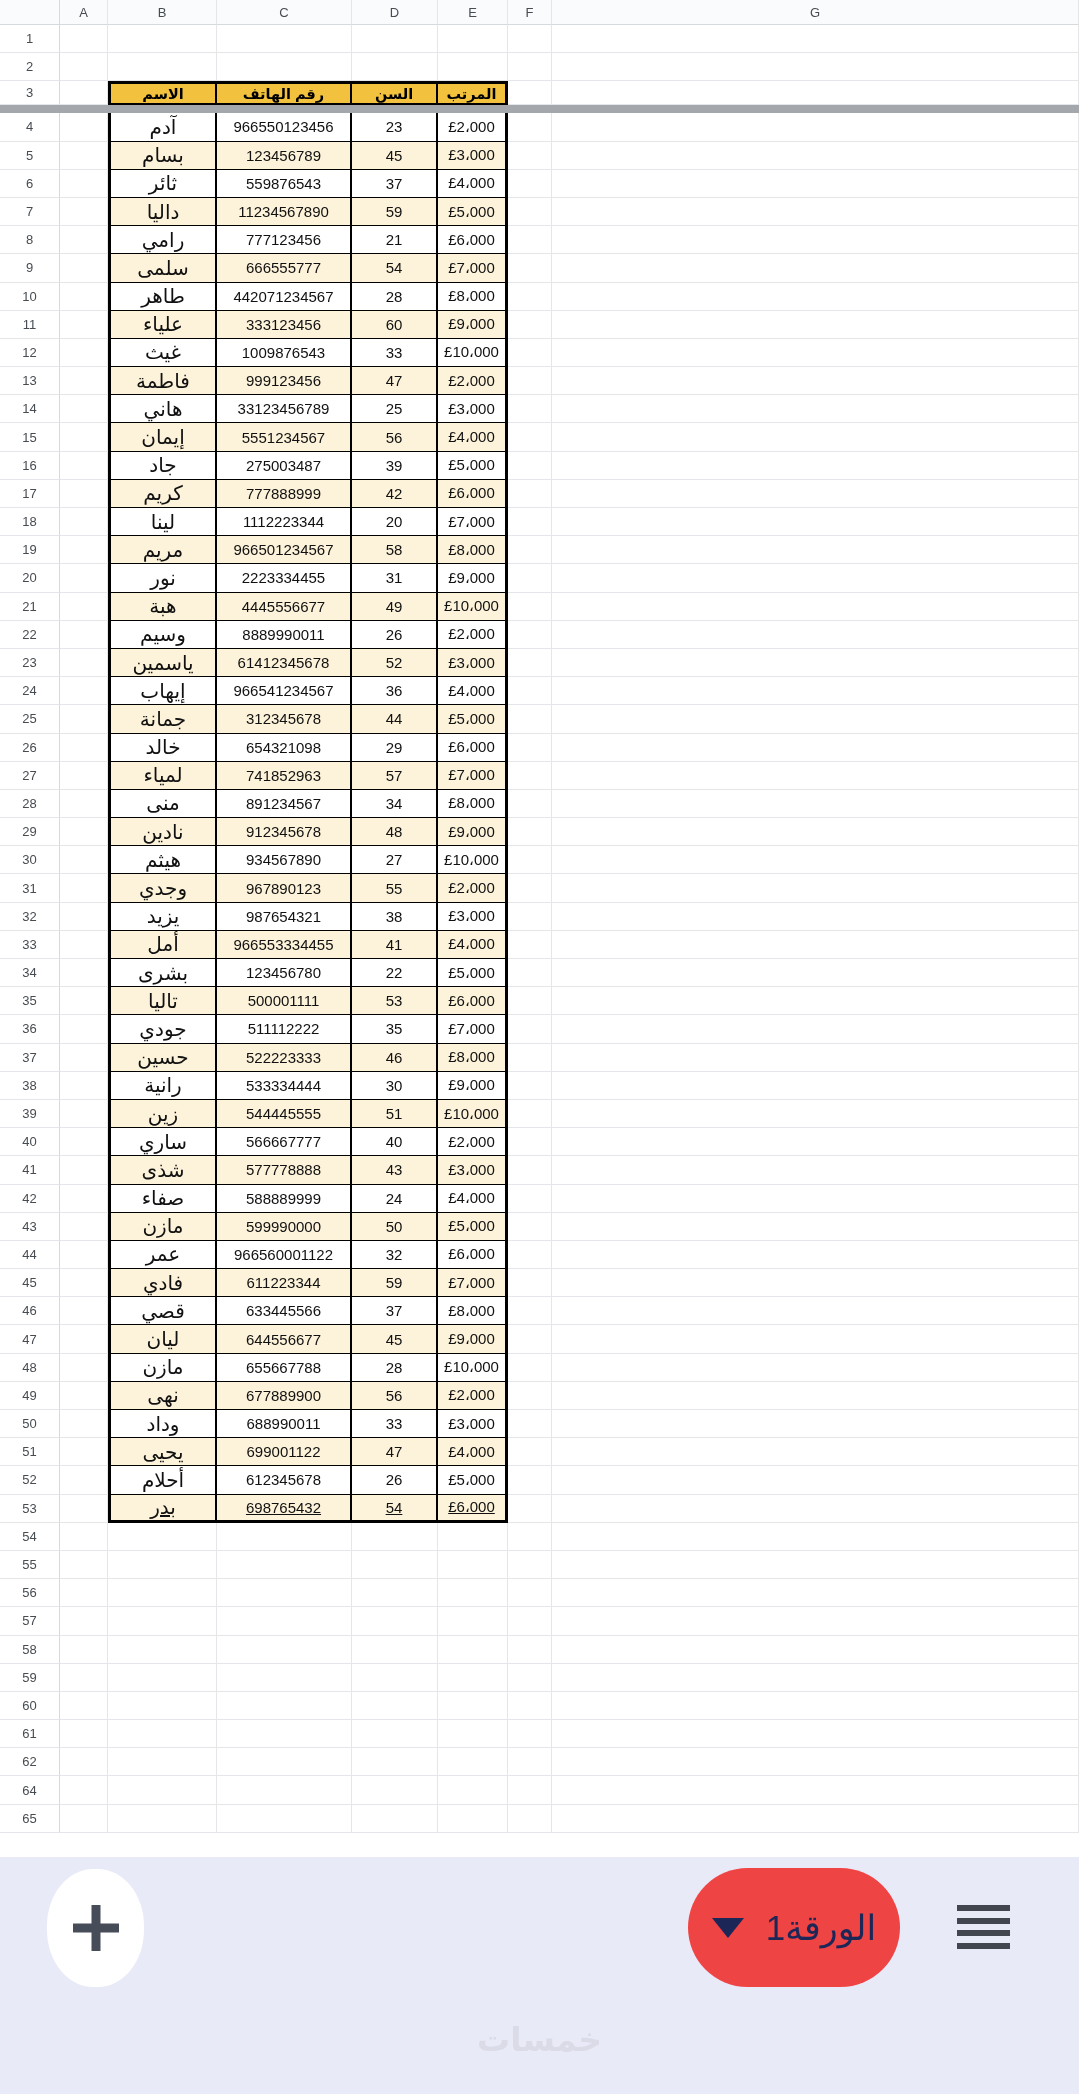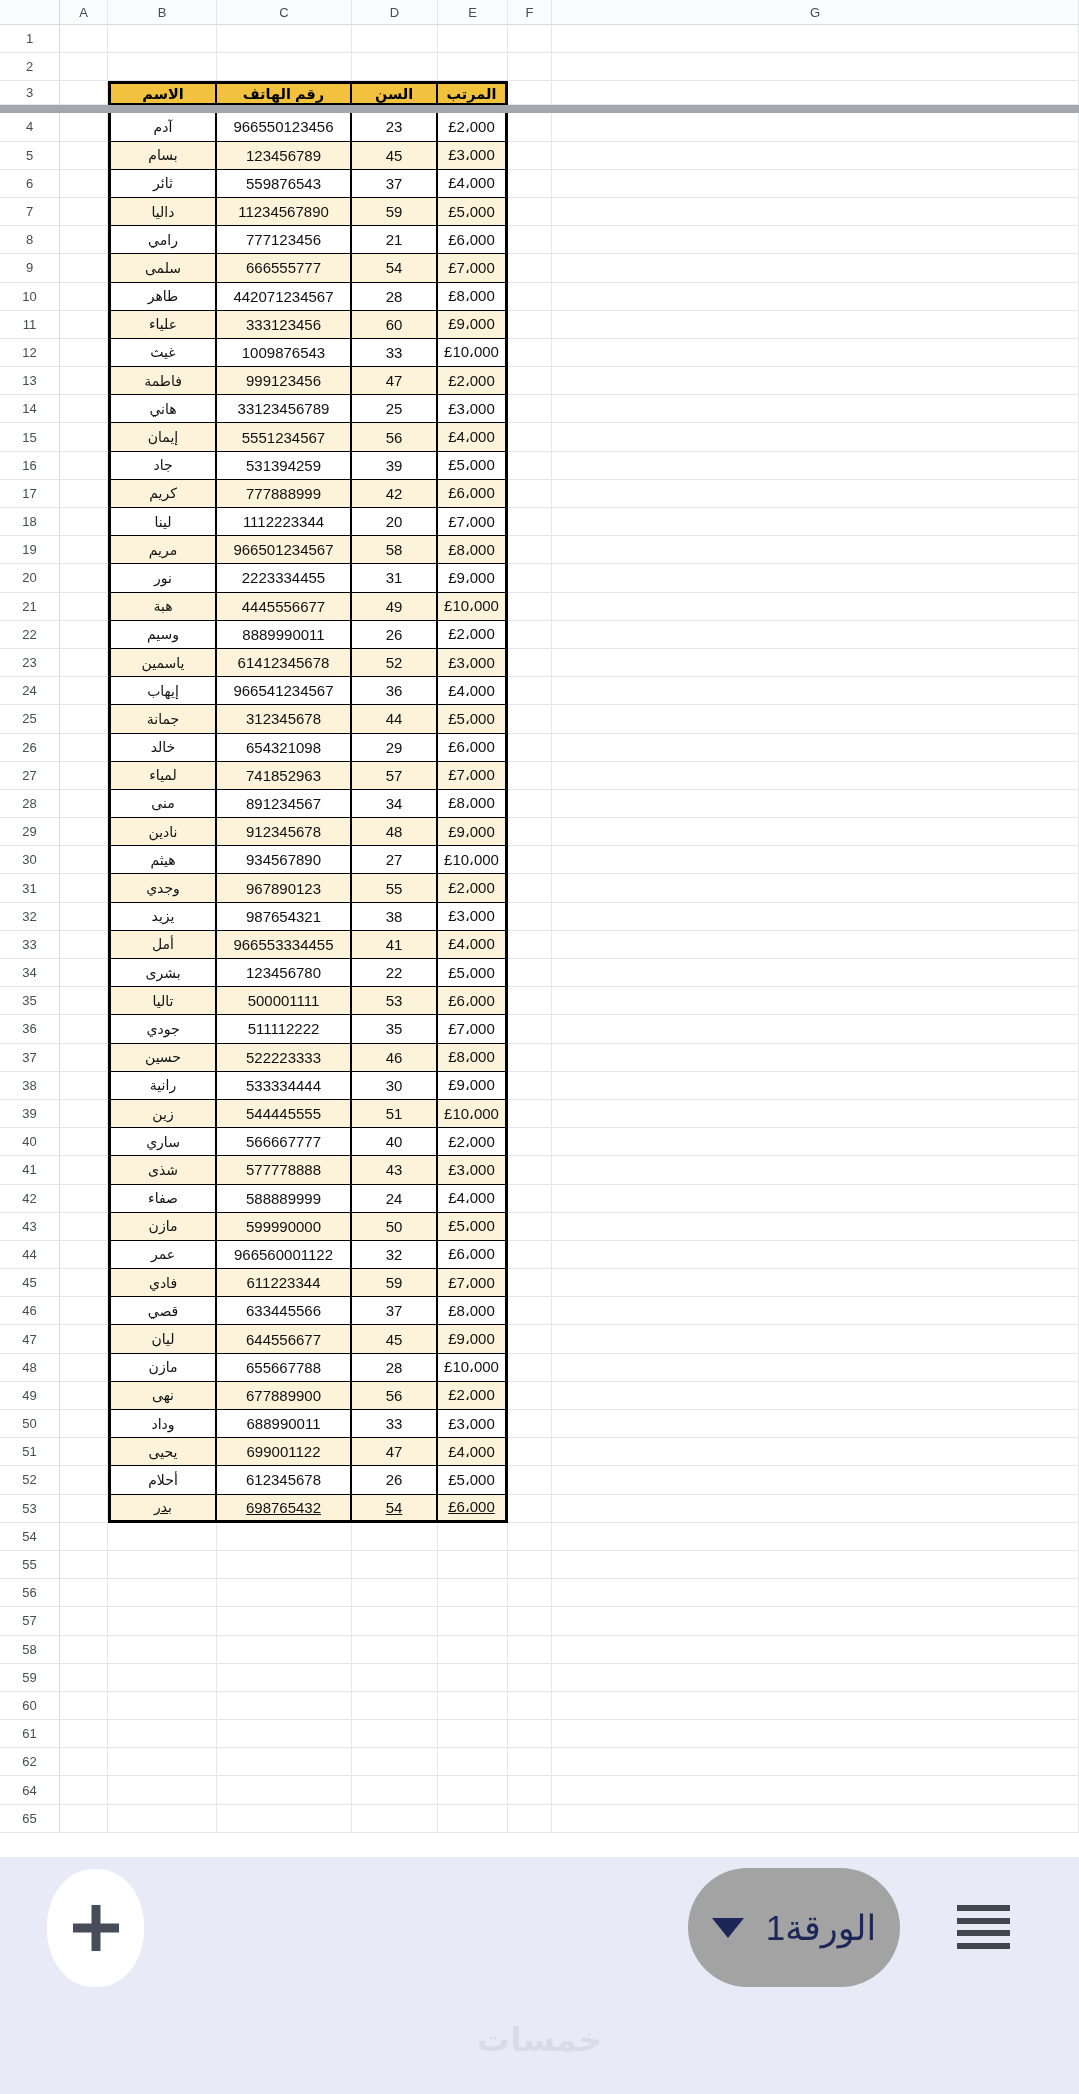--- a/index.html
+++ b/index.html
@@ -18,37 +18,37 @@
           overflow:hidden; white-space:nowrap; }
   .gut { width:60px; border-right:1px solid #d7dadd; border-bottom:1px solid #e4e6e9;
          color:#474c52; font-size:13px; background:#fff; }
   .r-let .gut { border-bottom:1px solid #d7dadd; background:#fafbfc; }
   .letter { color:#474c52; font-size:13px; border-right:1px solid #e4e6e9; border-bottom:1px solid #d7dadd; }
   .gc { border-right:1px solid #e4e6e9; border-bottom:1px solid #e4e6e9; background:#fff; }
   .w-a { width:48px; } .w-b { width:109px; } .w-c { width:135px; }
   .w-d { width:86px; } .w-e { width:70px; } .w-f { width:44px; } .w-g { width:527px; }
   
   .tc { background:#fff; border-bottom:1px solid #000; color:#111; font-size:15px; }
-  .tc.arab { font-size:14px; }
+  .tc.arab { font-size:20px; }
   .tc.alt { background:#fdf3da; }
   .tb-left  { border-left:3px solid #000; }
   .tb-inner { border-right:2px solid #000; }
   .tb-right { border-right:3px solid #000; }
   .hd { background:#f2c23e; font-weight:bold; font-size:14.5px; color:#000;
         border-top:3px solid #000; border-bottom:2px solid #000; }
   .row-last .tc { border-bottom:3px solid #000;text-decoration:underline; }
   #frozenbar { width:1079px; height:8px; background:#a4a7ab; }
   
   #toolbar { position:absolute; left:0; top:1857px; width:1079px; height:237px;
              background:#e9eaf8; }
   #fab { position:absolute; left:47px; top:12px; width:97px; height:118px;
          background:#ffffff; border:none; border-radius:48%;
          display:flex; align-items:center; justify-content:center; cursor:pointer; }
   #sheet-tab { position:absolute; left:688px; top:11px; width:212px; height:119px;
-               background:#a3a3a3; border:none; border-radius:60px;
+               background:#ef4444; border:none; border-radius:60px;
                display:flex; align-items:center; justify-content:center; gap:22px; cursor:pointer; }
   #sheet-tab .tri { width:0; height:0; border-left:16px solid transparent;
                     border-right:16px solid transparent; border-top:20px solid #1c2758; }
   #sheet-tab .lbl { color:#1c2758; font-size:35px; font-weight:500; direction:rtl; }
   #burger { position:absolute; left:957px; top:48px; width:53px; height:44px;
             background:transparent; border:none; display:flex; flex-direction:column;
             justify-content:space-between; cursor:pointer; }
   #burger span { display:block; width:53px; height:6px; background:#41464f; }
   #watermark { position:absolute; left:50%; top:163px; transform:translateX(-50%);
                color:#dadbe7; font-size:33px; font-weight:bold; direction:rtl; letter-spacing:1px; }
@@ -215,21 +215,21 @@
       <div class="cell tc alt w-c tb-inner">5551234567</div>
       <div class="cell tc alt w-d tb-inner">56</div>
       <div class="cell tc alt w-e tb-right">£4،000</div>
       <div class="cell gc w-f"></div>
       <div class="cell gc w-g"></div>
     </div>
     <div class="row r-std">
       <div class="cell gut">16</div>
       <div class="cell gc w-a"></div>
       <div class="cell tc arab w-b tb-left tb-inner">جاد</div>
-      <div class="cell tc w-c tb-inner">531394259</div>
+      <div class="cell tc w-c tb-inner">275003487</div>
       <div class="cell tc w-d tb-inner">39</div>
       <div class="cell tc w-e tb-right">£5،000</div>
       <div class="cell gc w-f"></div>
       <div class="cell gc w-g"></div>
     </div>
     <div class="row r-std">
       <div class="cell gut">17</div>
       <div class="cell gc w-a"></div>
       <div class="cell tc alt arab w-b tb-left tb-inner">كريم</div>
       <div class="cell tc alt w-c tb-inner">777888999</div>

